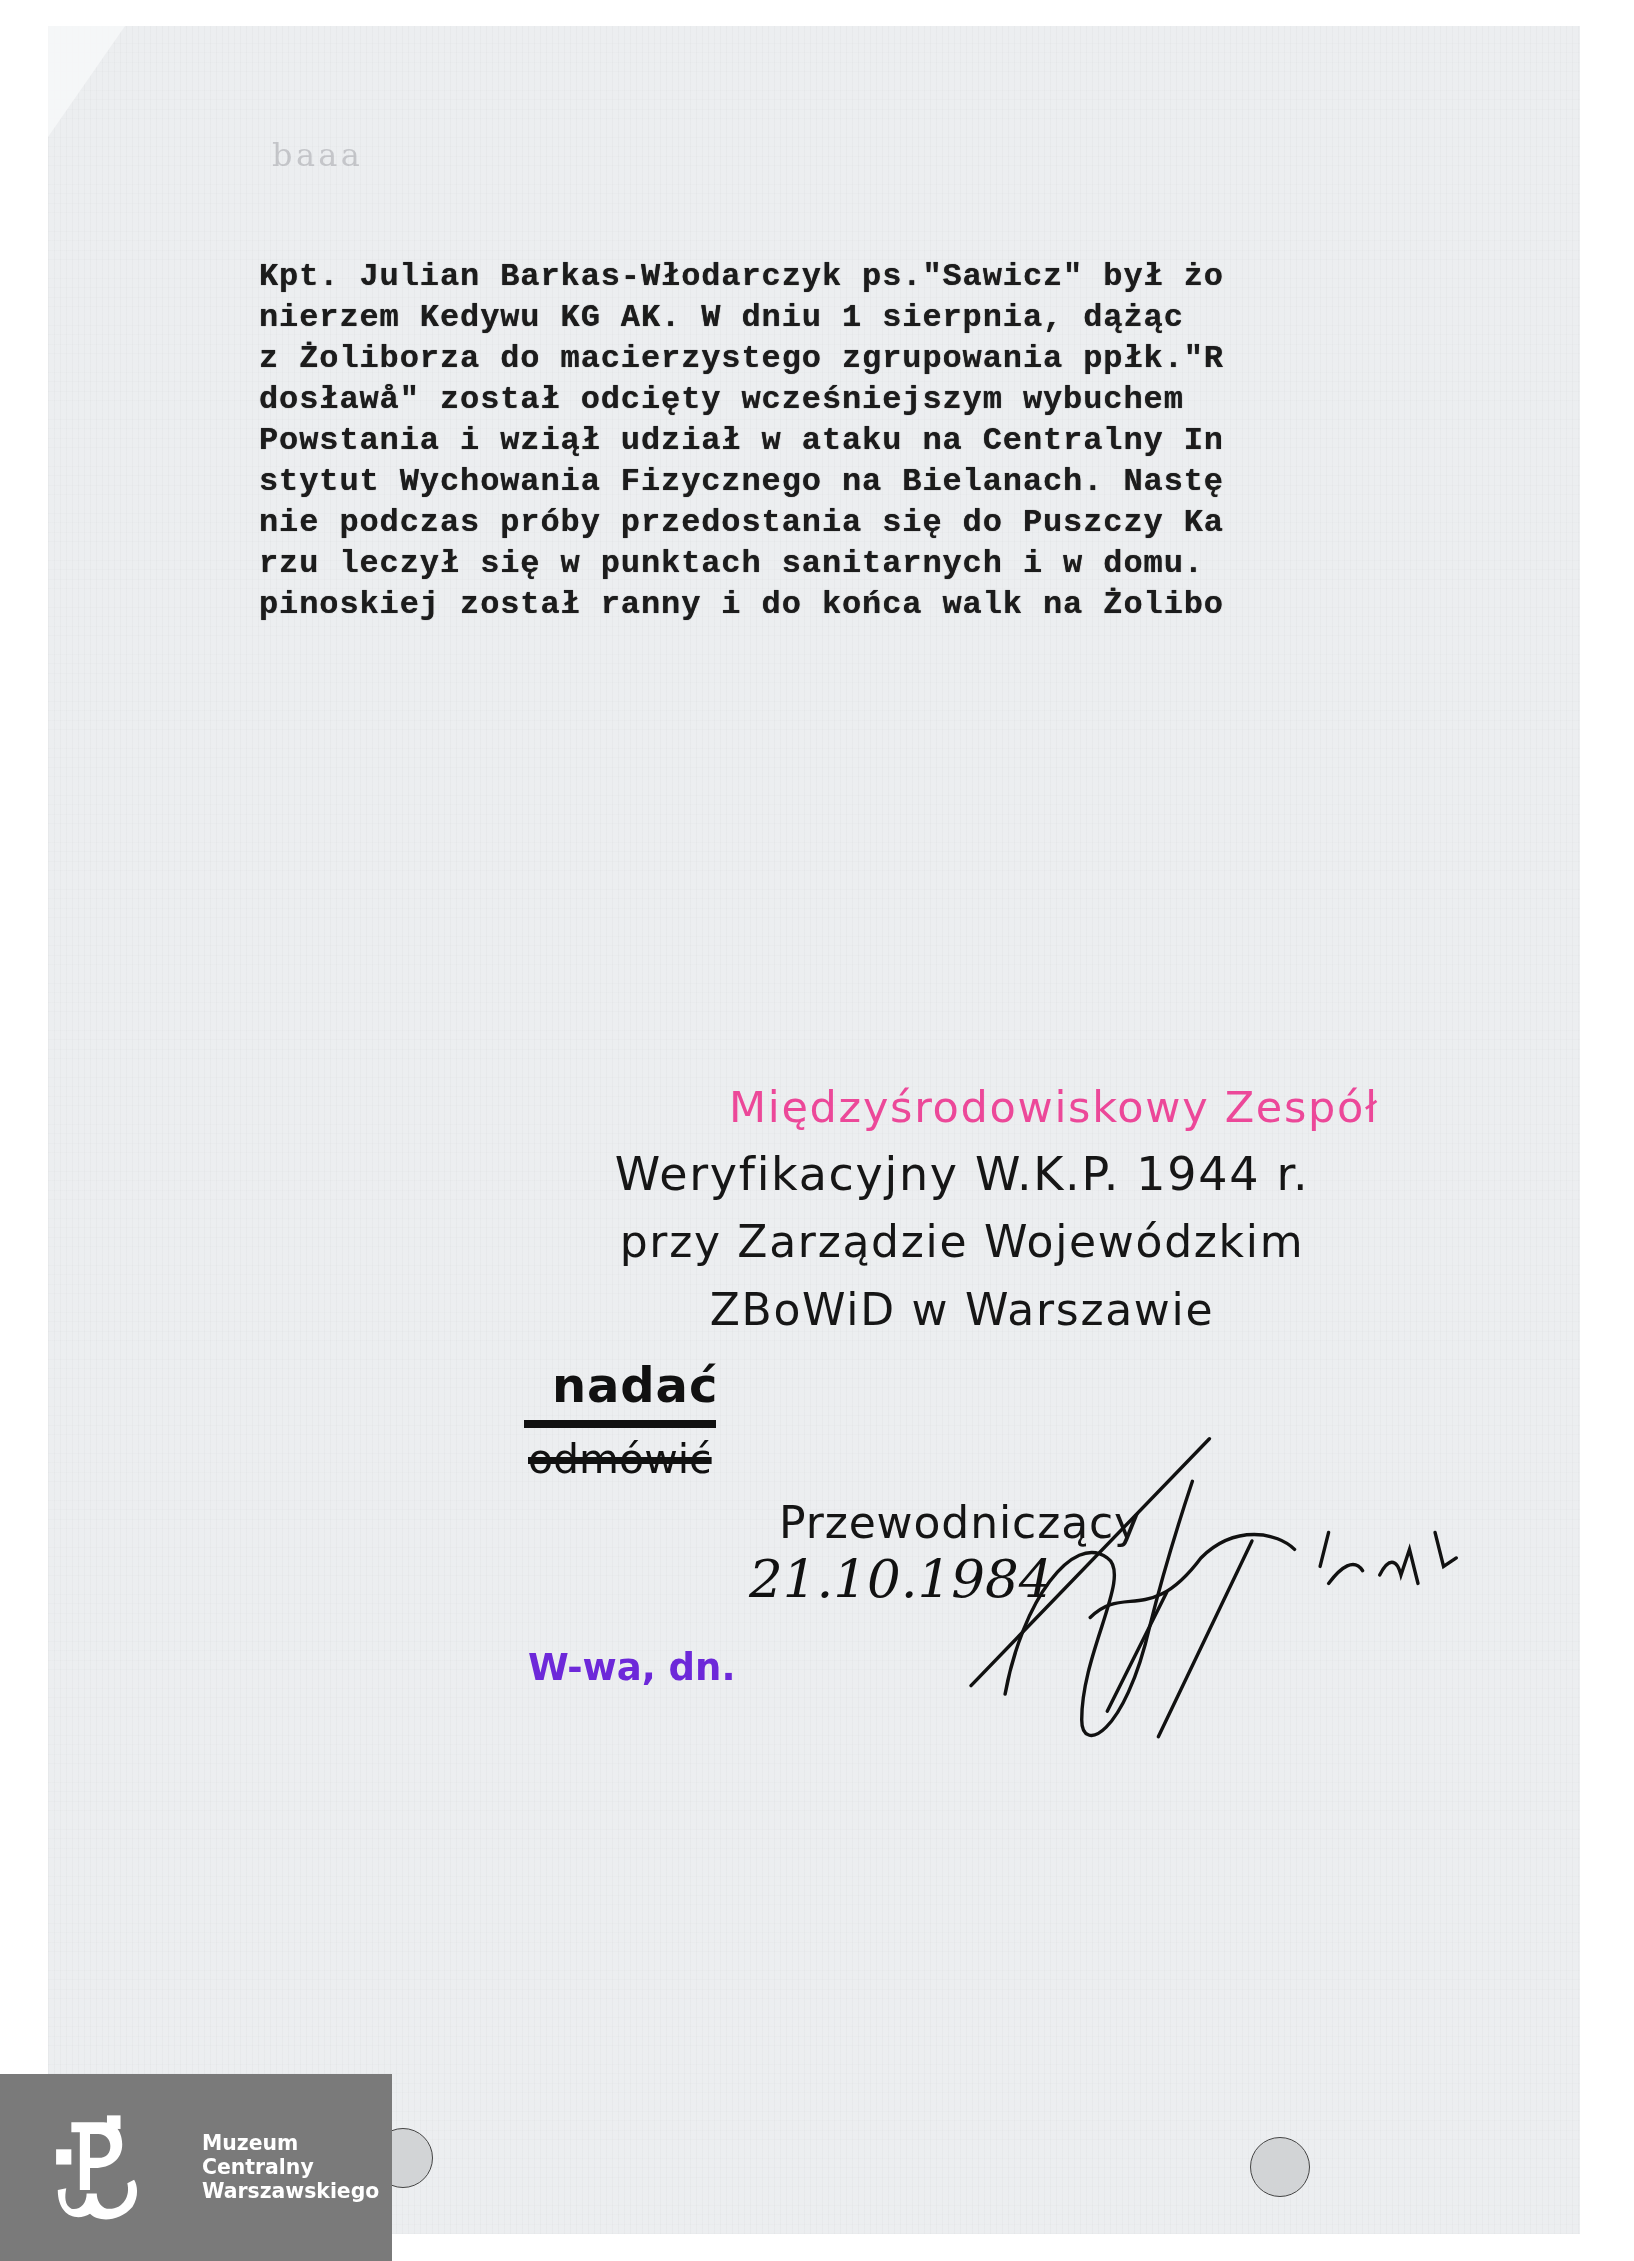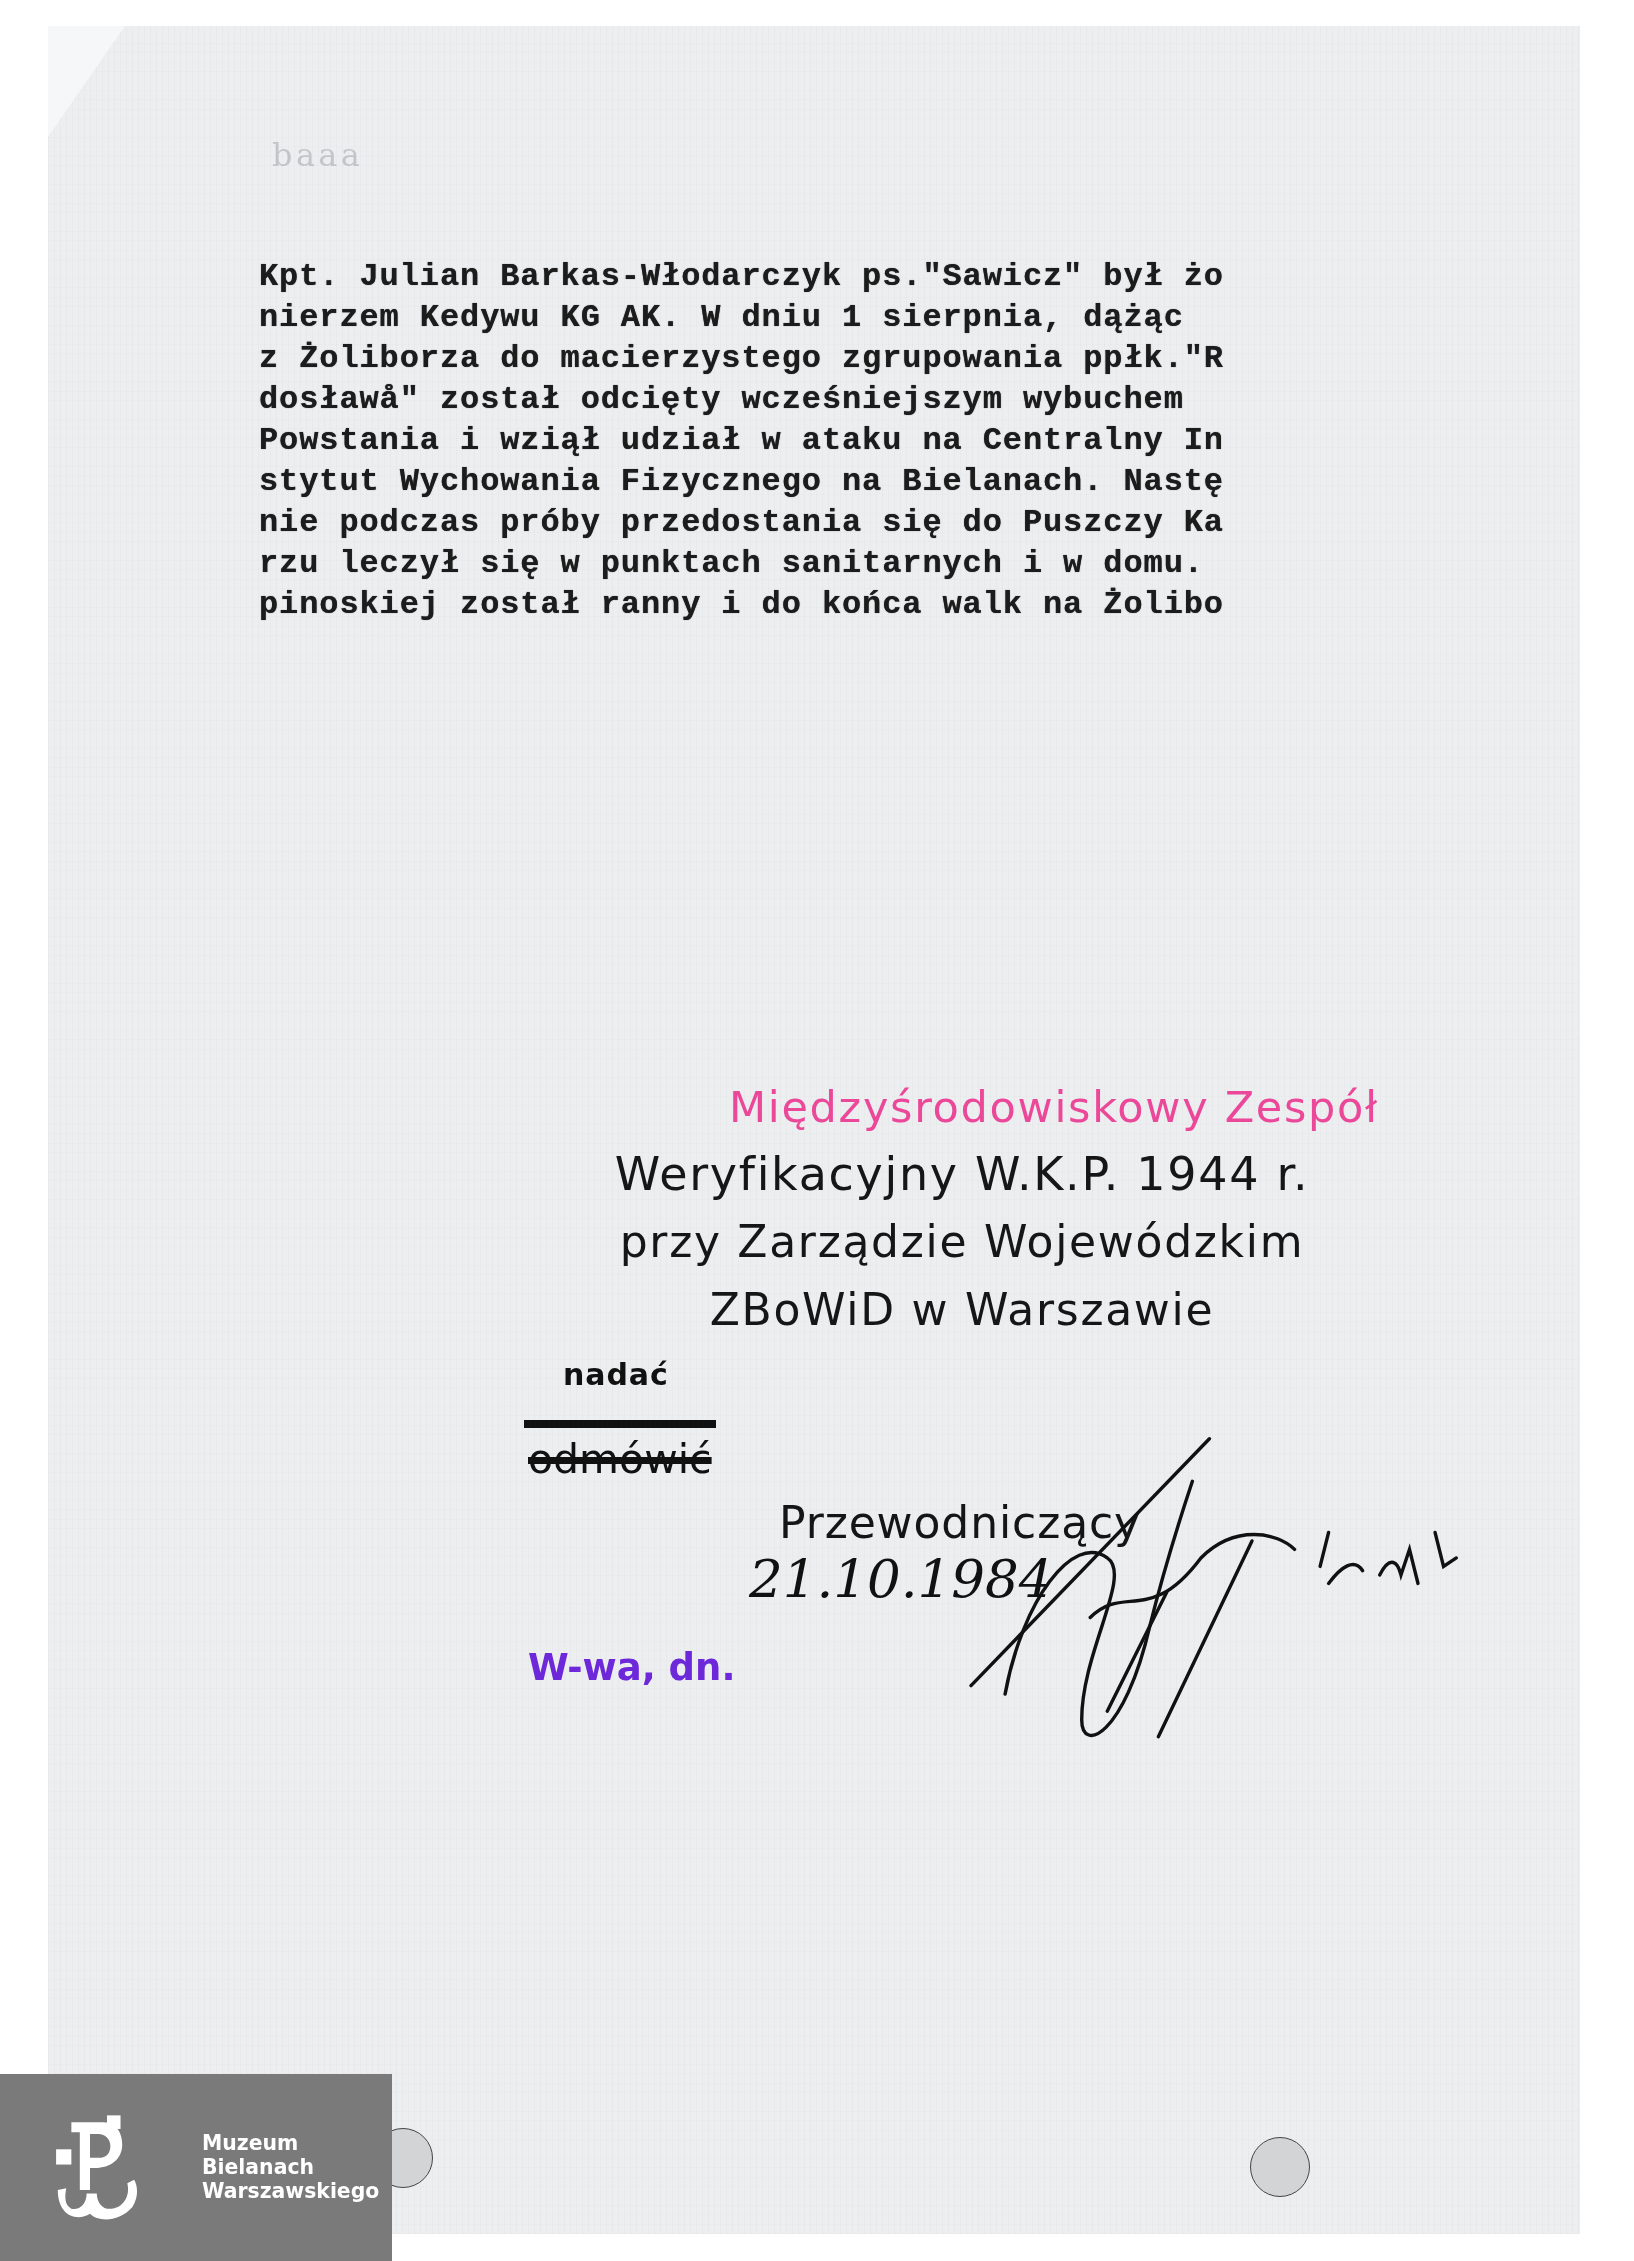--- a/index.html
+++ b/index.html
@@ -12,21 +12,21 @@
   .corner-fold { position:absolute; left:48px; top:25.5px; width:0; height:0;
     border-top:111px solid #f6f7f8; border-right:77px solid transparent; opacity:.9; }
   .faint-mark { position:absolute; left:272px; top:136px; font-family:"DejaVu Serif", serif; font-size:32px; color:rgba(60,60,70,.22); letter-spacing:3.4px; }
   .typed { position:absolute; left:259px; top:228px; width:1328px;margin-top:28px; }
   .typed .line { font-family:"Liberation Mono", "DejaVu Sans Mono", monospace; font-weight:bold; font-size:32px; line-height:41px; color:#1c1c1c; white-space:pre; letter-spacing:0.9px; text-shadow:0 0 0.9px #333; }
   .stamp { position:absolute; left:545px; top:1074px; width:834px; text-align:center; color:#161616; font-family:"DejaVu Sans", sans-serif; }
   .stamp .s1 { font-size:43px; line-height:66px; letter-spacing:1.7px; color:#ec4899;text-align:right; }
   .stamp .s2 { font-size:46px; line-height:68px; letter-spacing:1.7px; }
   .stamp .s3 { font-size:44px; line-height:68px; letter-spacing:1.7px; }
   .stamp .s4 { font-size:44px; line-height:68px; letter-spacing:1.7px; }
-  .nadac { position:absolute; left:552px; top:1357px; font-size:30px; font-weight:bold; color:#111; letter-spacing:0.9px;margin-left:11px; }
+  .nadac { position:absolute; left:552px; top:1357px; font-size:48px; font-weight:bold; color:#111; letter-spacing:0.9px; }
   .odmowic { position:absolute; left:528px; top:1435px; font-size:41px; font-weight:normal; color:#111; text-decoration:line-through; text-decoration-thickness:6.8px; }
   .strike-bar { position:absolute; left:524px; top:1420px; width:192px; height:7.7px; background:#111; }
   .przew { position:absolute; left:779px; top:1497px; font-size:44px; color:#151515; letter-spacing:0.9px; }
   .date-label { position:absolute; left:528px; top:1646px; font-size:37px; font-weight:bold; color:#6d28d9; }
   .date-value { position:absolute; left:749px; top:1548px; font-family:"DejaVu Serif", serif; font-style:italic; font-size:53px; color:#111; }
   .signature { position:absolute; left:954px; top:1430px; width:613px; height:341px; }
   .punch { position:absolute; width:60px; height:60px; border-radius:50%; border:1.7px solid #444; background:#d2d4d6; box-sizing:border-box; }
   .logo-panel { position:absolute; left:0; top:2074px; width:392px; height:187px; background:#7a7a7a; }
   .logo-mark { position:absolute; left:51px; top:2115px; width:106px; height:111px; }
   .logo-text { position:absolute; left:172px; top:2131px; color:#ffffff; font-family:"DejaVu Sans", sans-serif; font-weight:bold; font-size:20.4px; line-height:24px;margin-left:30px; }
@@ -79,16 +79,16 @@
 
 <div class="logo-panel"></div>
 <svg class="logo-mark" viewBox="0 0 125 130">
   <rect x="66" y="0" width="16" height="16" fill="#fff"></rect>
   <rect x="6" y="40" width="18" height="18" fill="#fff"></rect>
   <path d="M24 8 H62 C78 8, 84 22, 84 34 C84 52, 70 62, 52 62 H46 V88 H34 V20 H24 Z M46 22 V50 H56 C66 50, 70 44, 70 36 C70 28, 64 22, 56 22 Z" fill="#fff"></path>
   <path d="M8 88 C8 118, 30 126, 46 116 C56 126, 80 126, 96 108 C104 96, 102 82, 98 76 L90 80 C94 96, 84 112, 66 110 C58 108, 54 100, 54 92 L42 92 C42 104, 34 112, 24 110 C16 106, 16 96, 18 86 Z" fill="#fff"></path>
 </svg>
 <div class="logo-text">
   <div>Muzeum</div>
-  <div>Bielanach</div>
+  <div>Centralny</div>
   <div>Warszawskiego</div>
 </div>
 
 
 </body></html>

